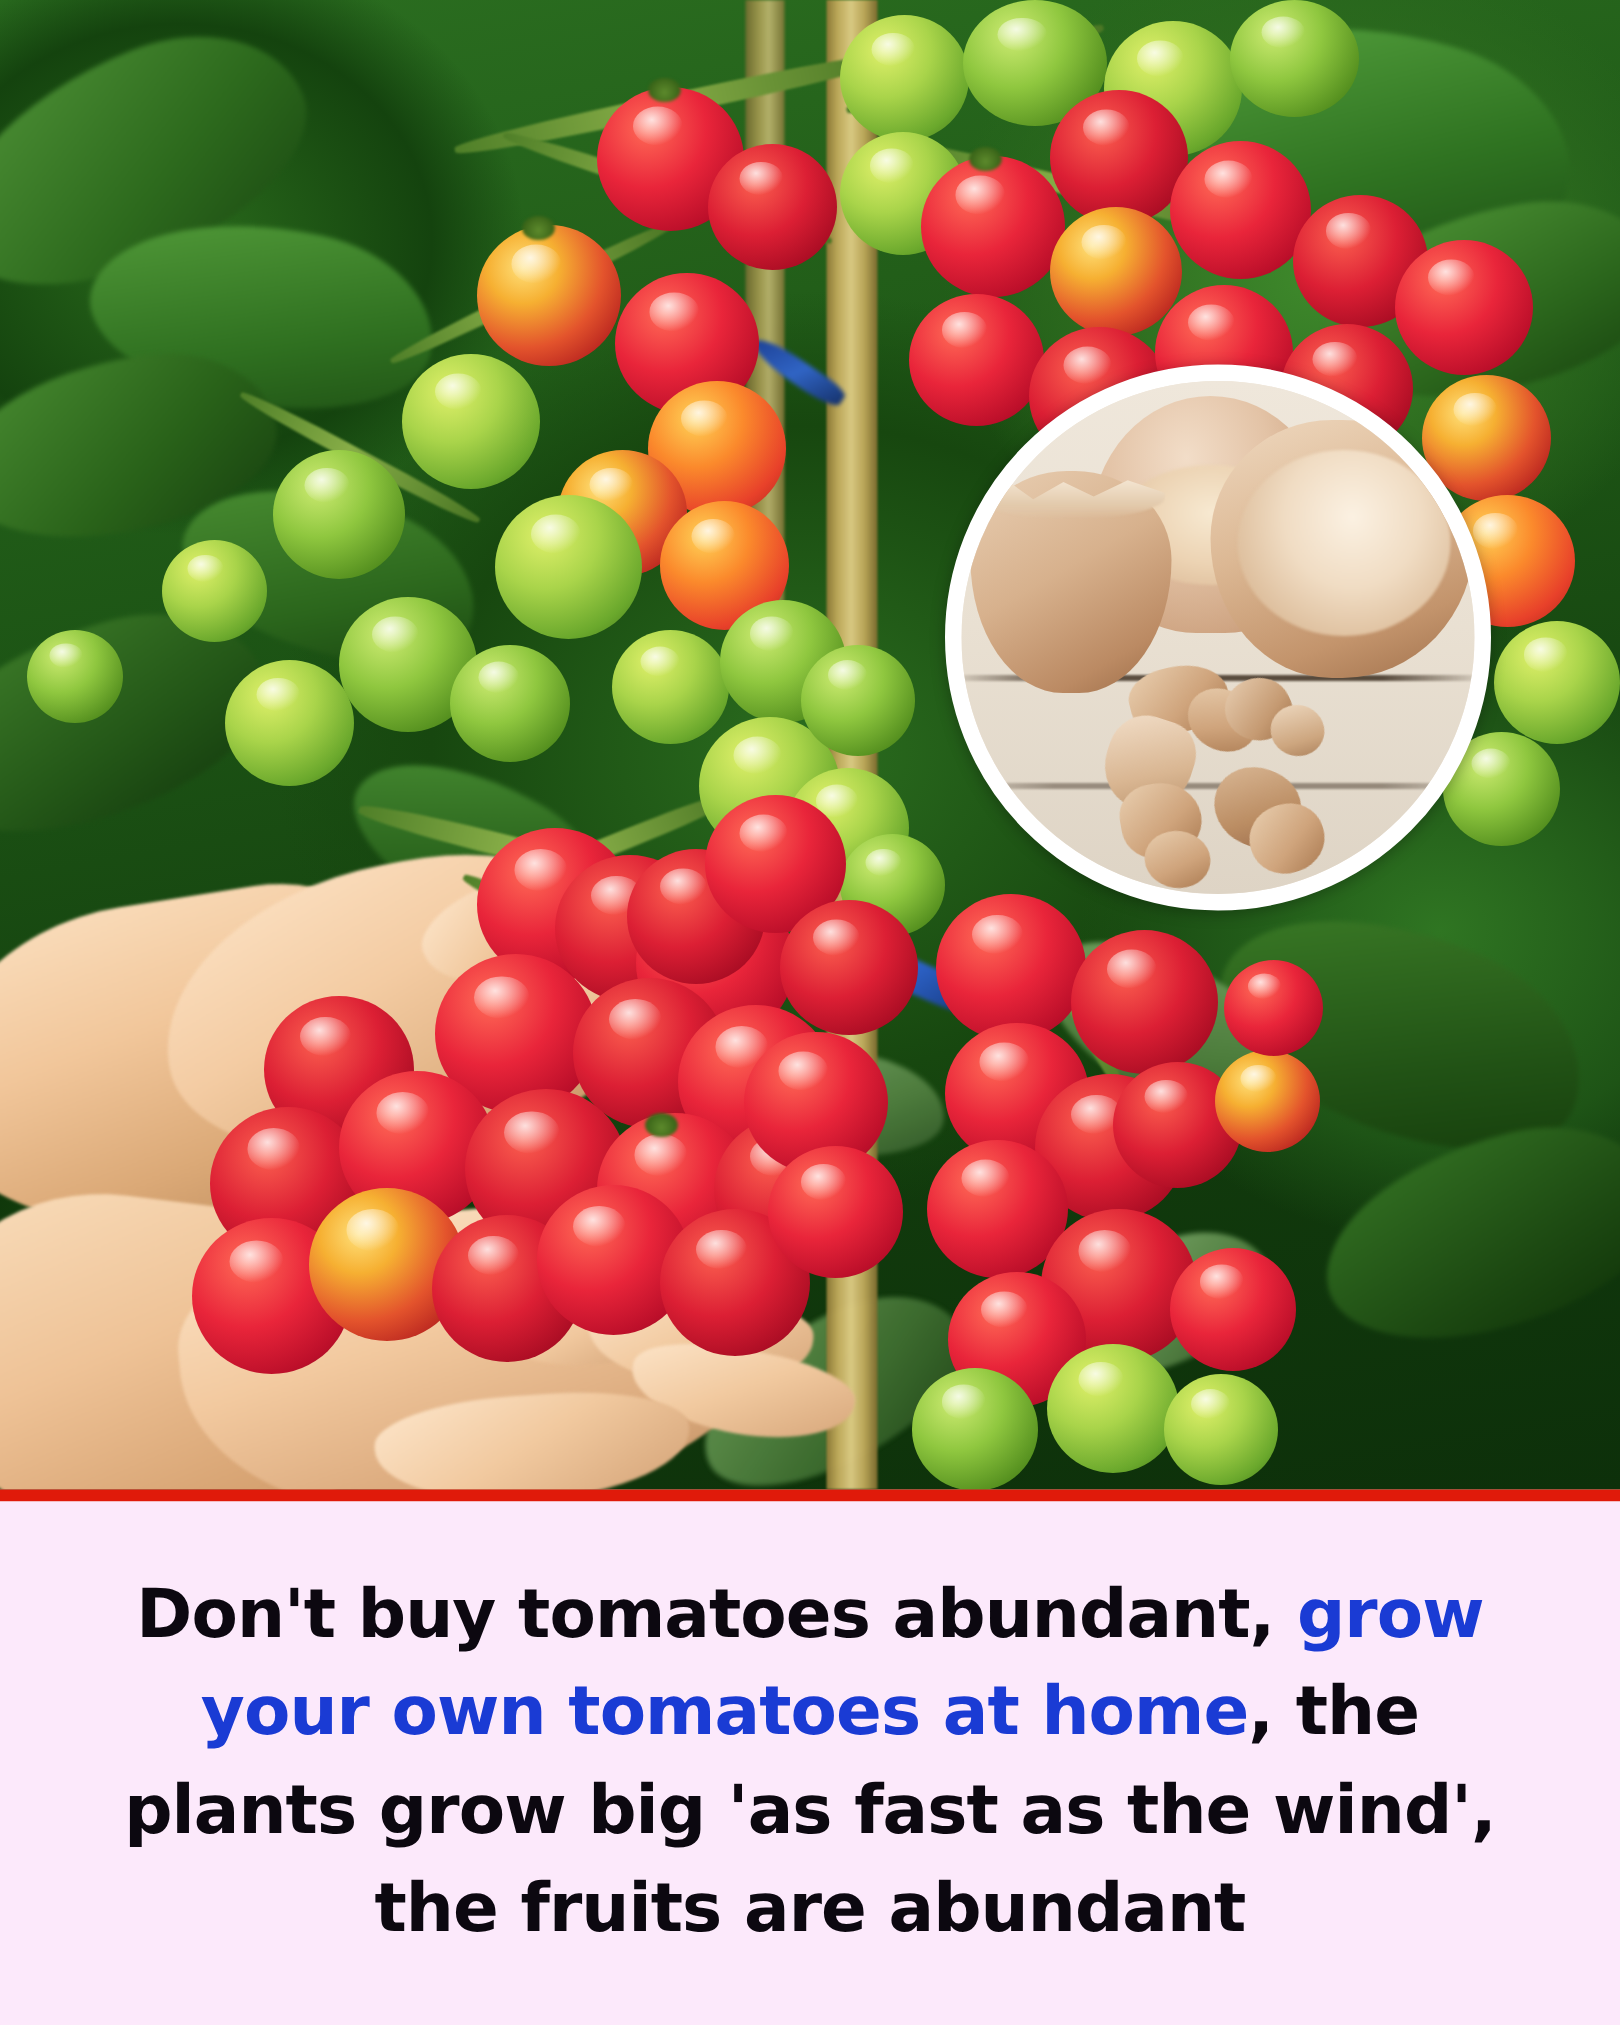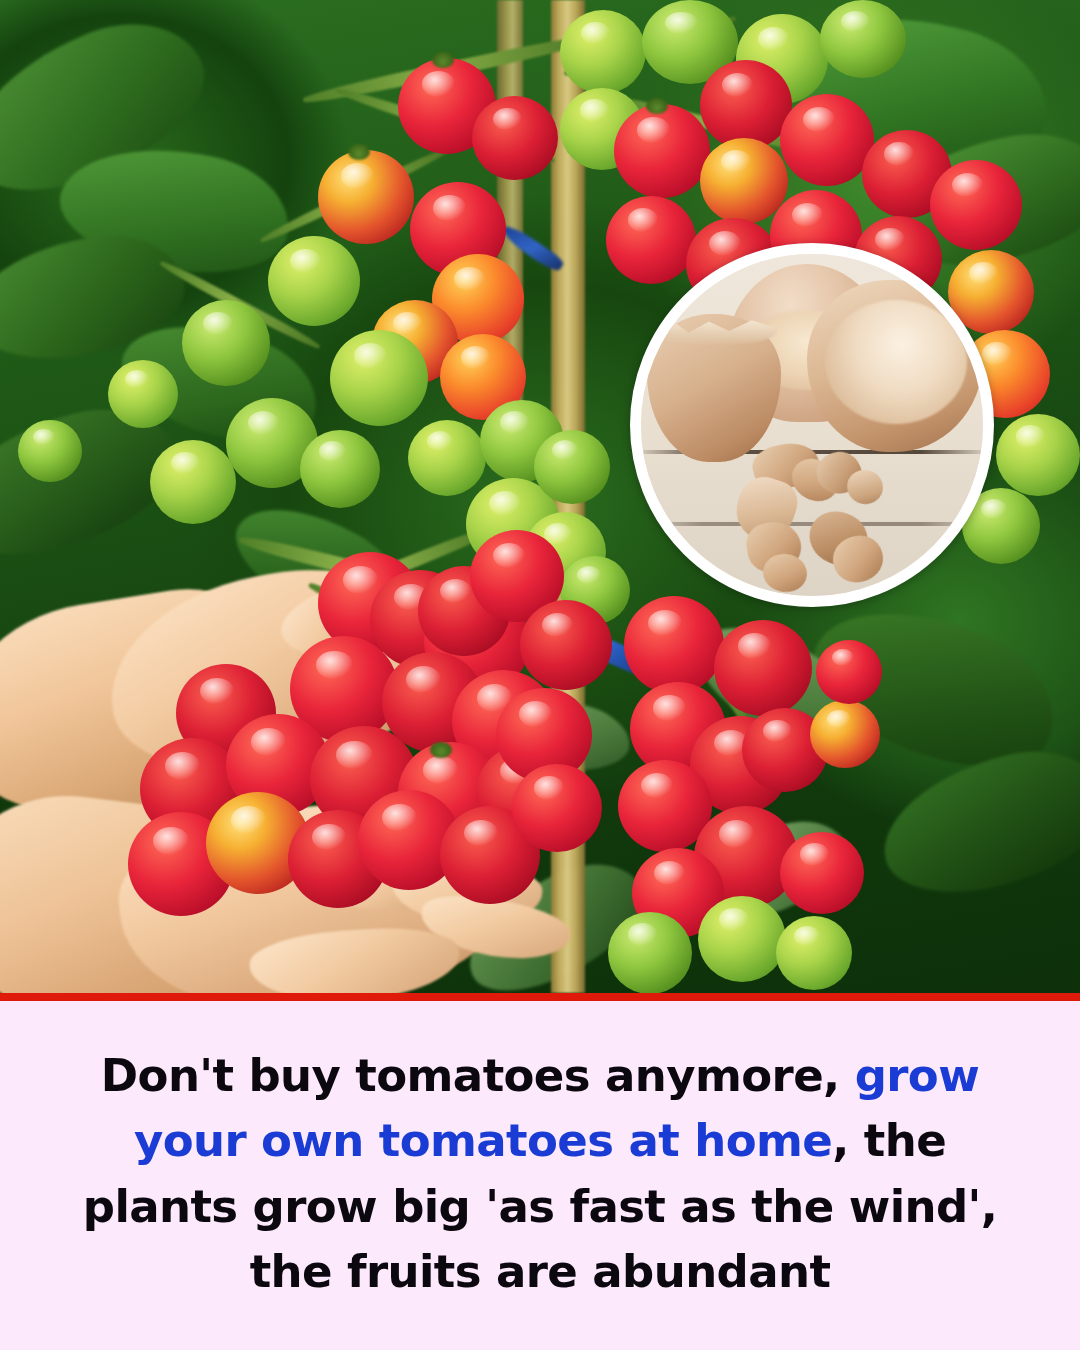--- a/index.html
+++ b/index.html
@@ -443,16 +443,16 @@
         <div class="chip" style="left:192px;top:282px;width:50px;height:46px;border-radius:48%;transform:rotate(-18deg);"></div>
         <div class="chip" style="left:206px;top:216px;width:36px;height:34px;border-radius:50%;transform:rotate(14deg);background:linear-gradient(150deg,#f0dcc4,#cda67f 66%,#a77c57);"></div>
       </div>
     </div>
 
   </div>
 
   <div class="divider"></div>
 
   <div class="caption">
-    <p class="caption-text"><span>Don't buy tomatoes anymore, </span><span class="hl">grow your own tomatoes at home</span><span>, the plants grow big 'as fast as the wind', the fruits are abundant</span></p>
+    <p class="caption-text"><span>Don't buy tomatoes abundant, </span><span class="hl">grow your own tomatoes at home</span><span>, the plants grow big 'as fast as the wind', the fruits are abundant</span></p>
   </div>
 
 </div>
 
 </body></html>

